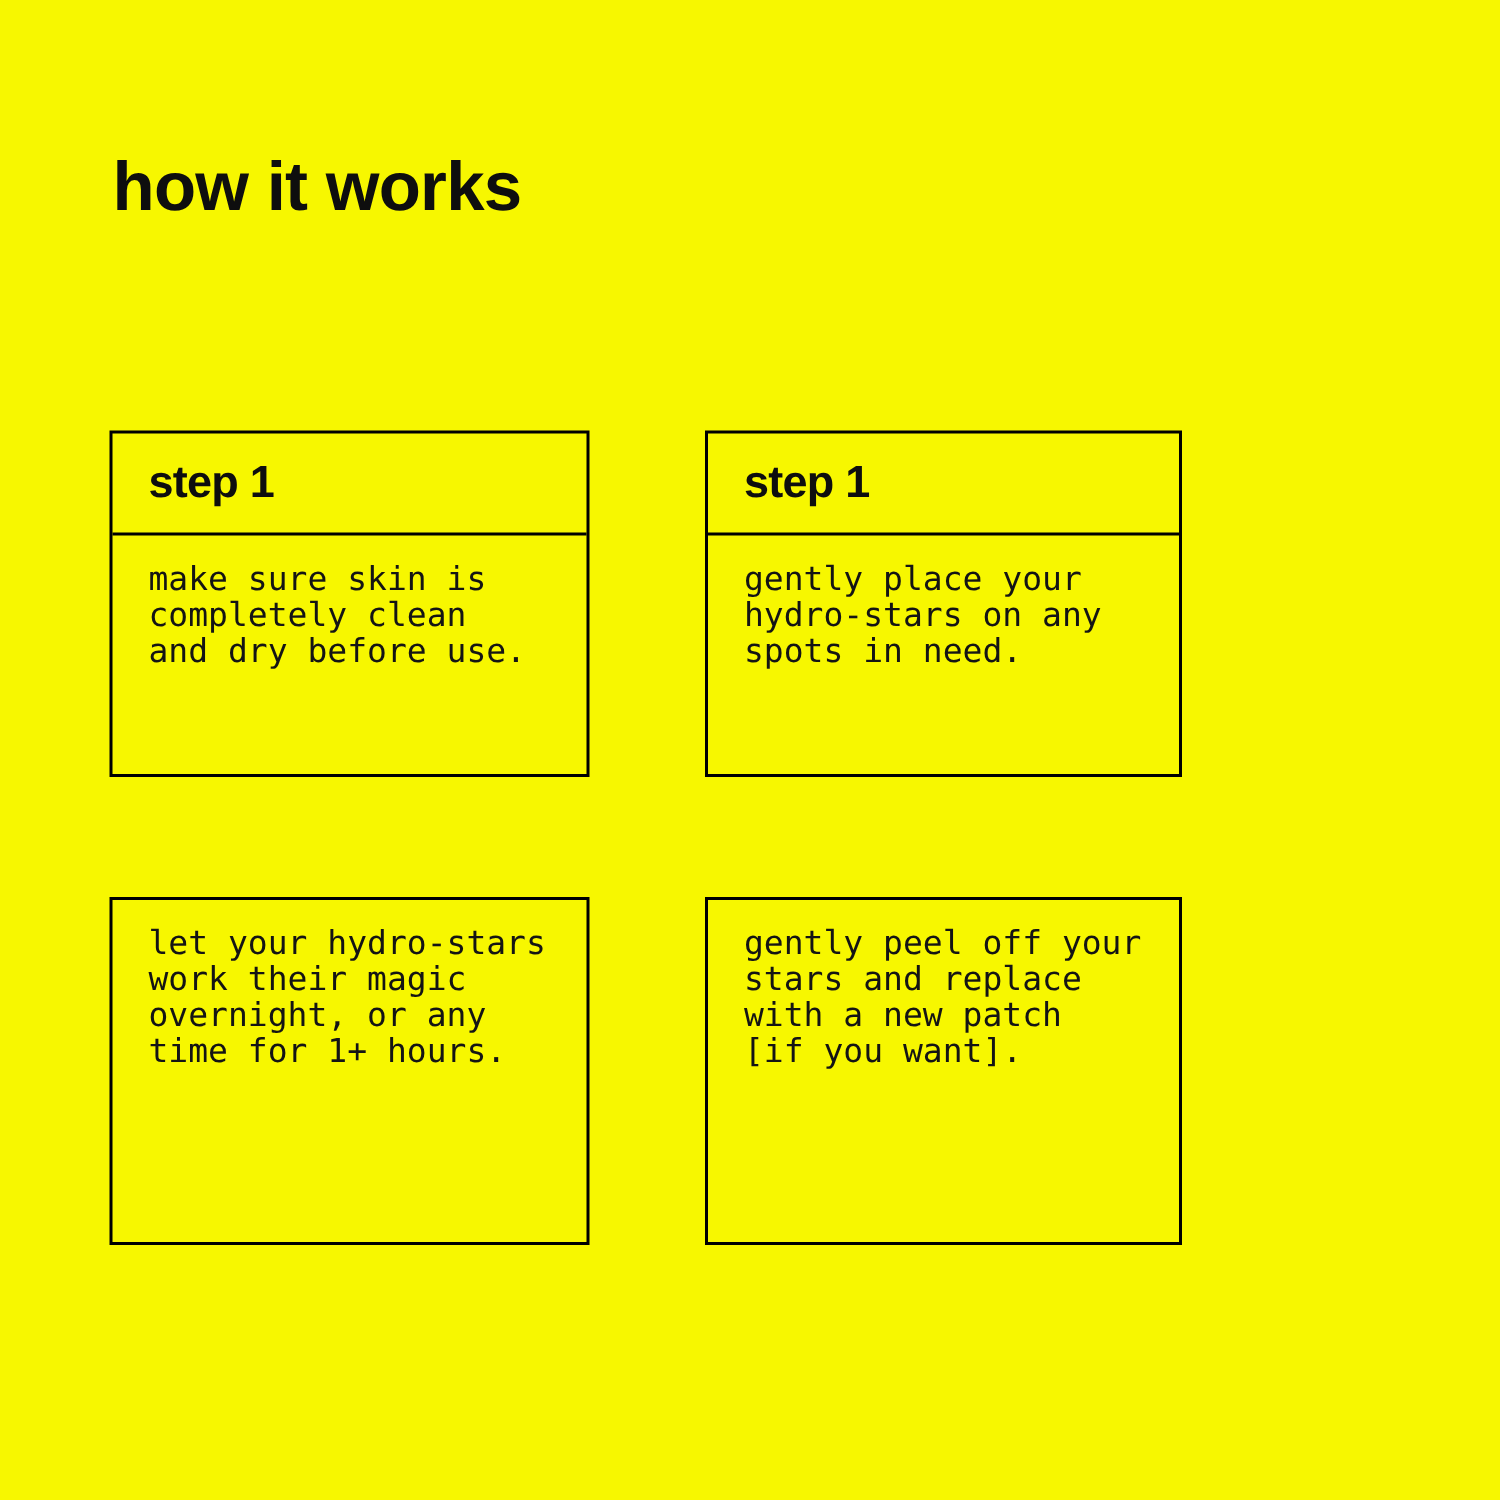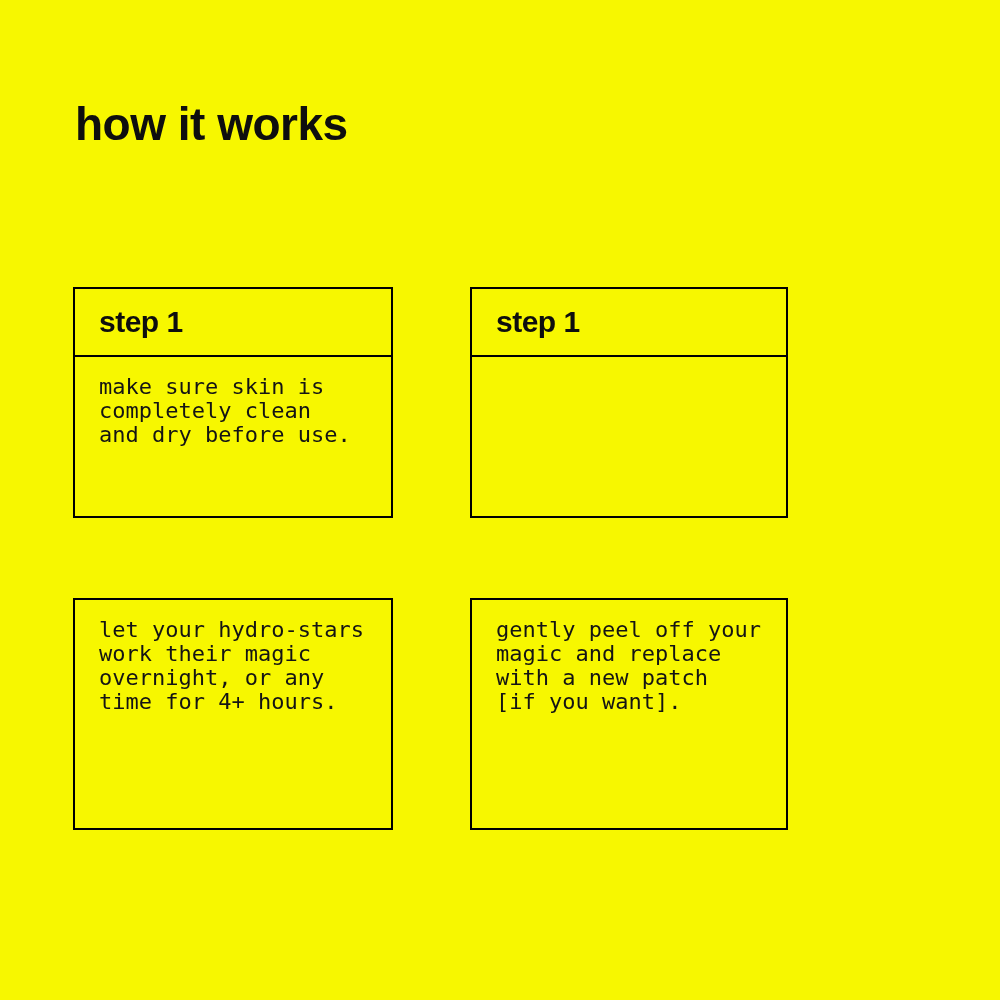--- a/index.html
+++ b/index.html
@@ -75,27 +75,30 @@
 
   <div class="grid">
     <div class="card">
       <div class="card-header">step 1</div>
       <div class="card-body">make sure skin is
 completely clean
 and dry before use.</div>
     </div>
     <div class="card">
       <div class="card-header">step 1</div>
+      <div class="card-body">gently place your
+hydro-stars on any
+spots in need.</div>
     </div>
     <div class="card">
       <div class="card-body">let your hydro-stars
 work their magic
 overnight, or any
-time for 4+ hours.</div>
+time for 1+ hours.</div>
     </div>
     <div class="card">
       <div class="card-body">gently peel off your
-magic and replace
+stars and replace
 with a new patch
 [if you want].</div>
     </div>
   </div>
 </div>
 
 </body></html>

